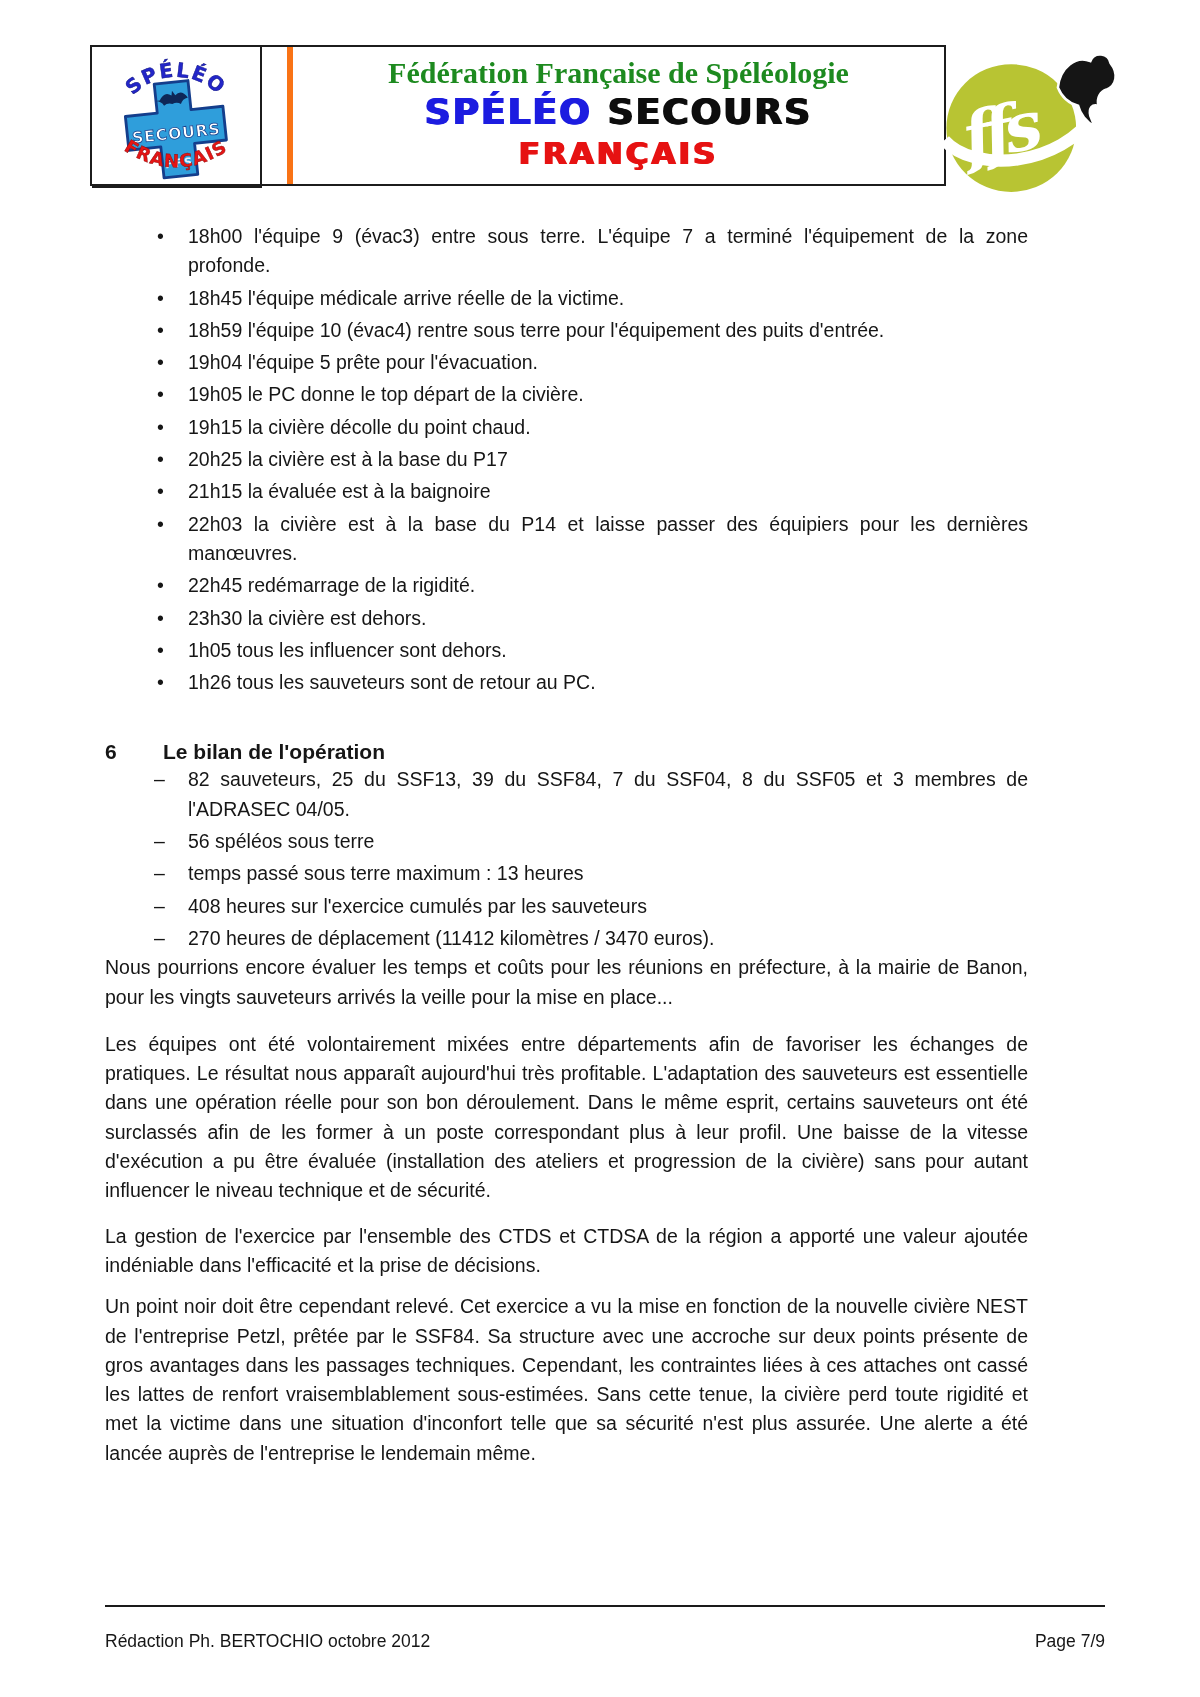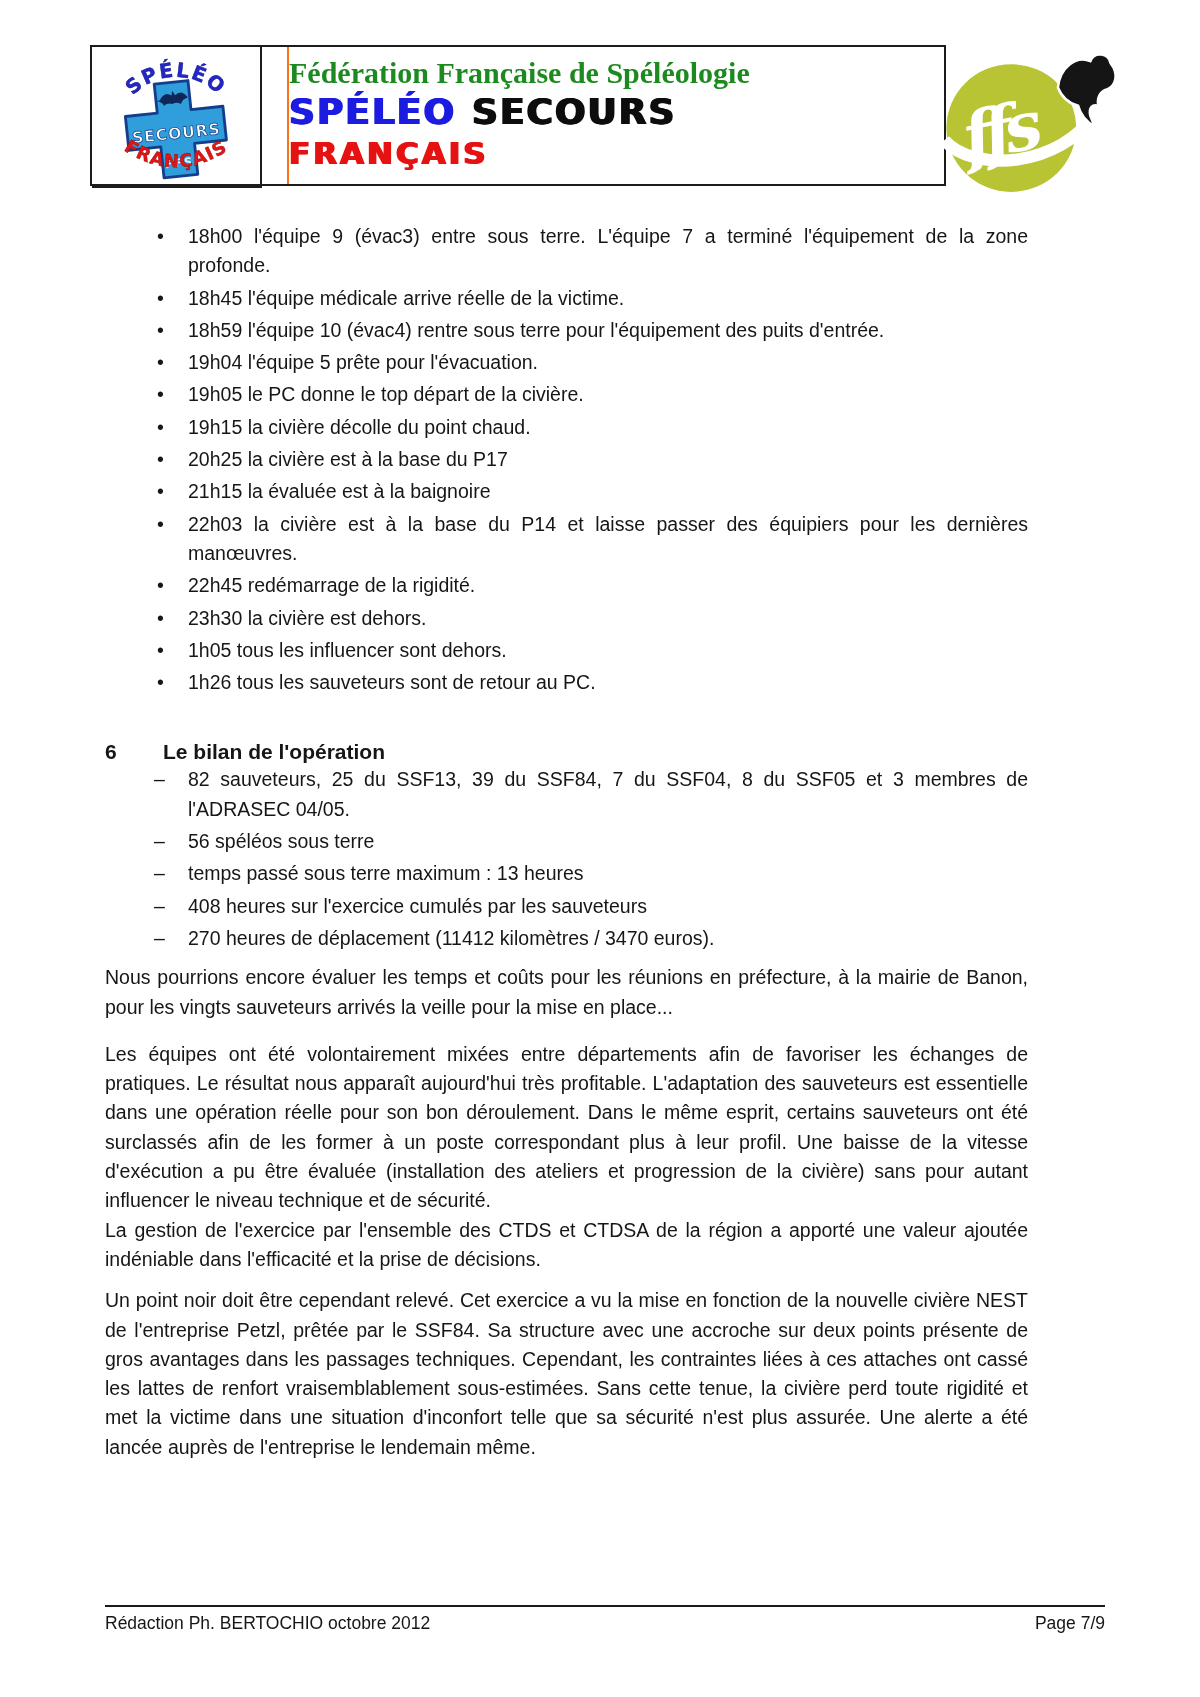--- a/index.html
+++ b/index.html
@@ -16,22 +16,22 @@
   
   .hdr { position:absolute; left:90px; top:45px; width:1020px; height:141px; display:flex; }
   .hdr-box { width:856px; height:141px; border:2px solid #1c1c1c; display:flex; }
   .left-cell {
     width:170px; border-right:2px solid #1c1c1c;
     display:flex; align-items:center; justify-content:center;
     box-shadow:0 4px 0 0 #1c1c1c;
   }
   .cell-gap { width:25px; }
   .center-cell {
-    flex:1; border-left:2px solid #f97316;
-    padding-top:8px; overflow:hidden;
+    flex:1; border-left:6px solid #f97316;
+    text-align:center; padding-top:8px; overflow:hidden;
   }
   .title-green {
     font-family:"Liberation Serif", serif;
     font-weight:bold; font-size:30px; line-height:36px; color:#1d8a1f;
   }
   .title-logoline {
     font-family:"DejaVu Sans", sans-serif;
     font-weight:bold; font-size:36px; line-height:42px; letter-spacing:2px;
   }
   .title-logoline .w-blue { color:#1c1ce0; text-shadow:1px 0 #1c1ce0, -1px 0 #1c1ce0; }
@@ -54,29 +54,29 @@
   ul.doclist li:last-child { margin-bottom:0; }
   .mk { flex:none; width:31px; margin-left:52px; }
   .dashlist .mk { margin-left:49px; width:34px; }
   .tx { flex:1; text-align:justify; }
 
   .section-heading { margin-top:42px; font-size:21px; font-weight:bold; line-height:26px; }
   .section-heading .num { display:inline-block; width:58px; }
 
   .para { text-align:justify; }
   .p-intro { margin-top:34px; text-align:left; }
-  .p-costs { margin-top:10px; }
+  .p-costs { margin-top:0; }
   .p-teams { margin-top:18px; }
-  .p-mgmt { margin-top:0; }
+  .p-mgmt { margin-top:16px; }
   .p-stretcher { margin-top:12px; }
 
   
   .footer {
     position:absolute; left:105px; top:1605px; width:1000px;
-    border-top:2px solid #1a1a1a; padding-top:4px;
+    border-top:2px solid #1a1a1a; padding-top:22px;
     display:flex; justify-content:space-between;
     font-size:17.5px; line-height:24px;
   }
 </style>
 </head>
 <body>
 
 <div class="page">
 
   <div class="hdr">

